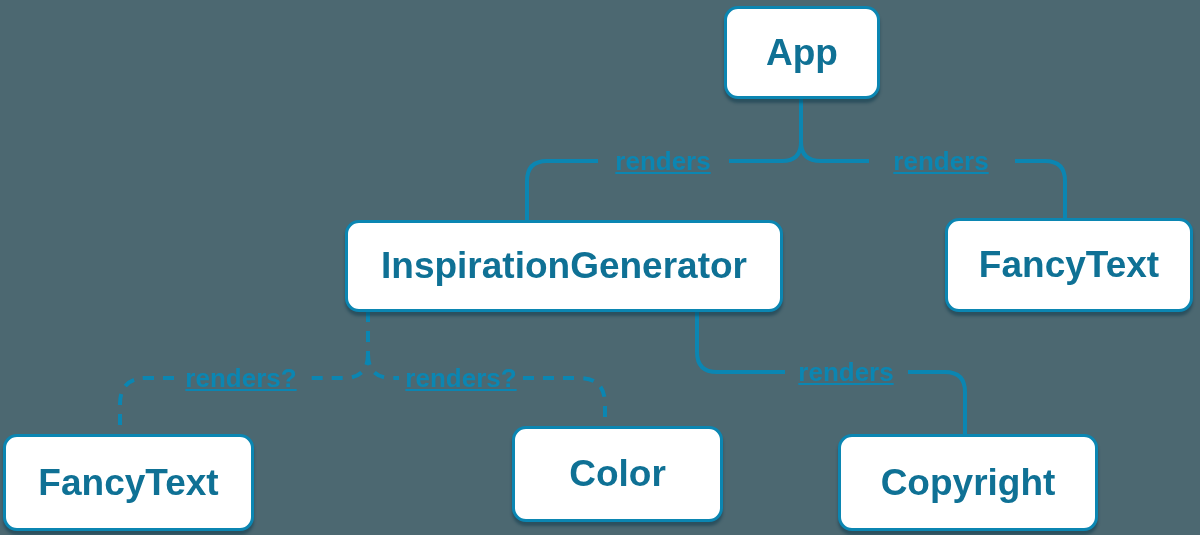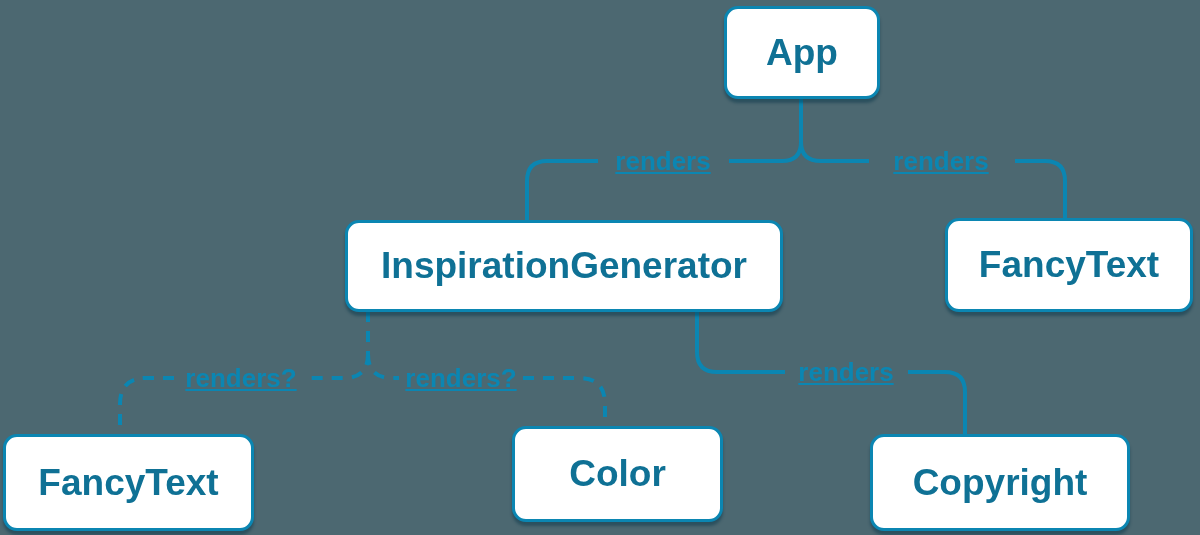--- a/index.html
+++ b/index.html
@@ -32,21 +32,21 @@
     font-size:26px;font-weight:600;
     white-space:nowrap;
     line-height:1;
     text-decoration:underline;
   }
   #node-app{left:724px;top:6px;width:156px;height:93px;}
   #node-inspiration{left:320px;top:220px;width:438px;height:92px;margin-left:25px;}
   #node-fancytext-top{left:945px;top:218px;width:248px;height:94px;}
   #node-fancytext-bottom{left:3px;top:434px;width:251px;height:97px;}
   #node-color{left:512px;top:426px;width:211px;height:96px;}
-  #node-copyright{left:838px;top:434px;width:260px;height:97px;margin-left:32px;}
+  #node-copyright{left:838px;top:434px;width:260px;height:97px;}
   #label-app-ig{left:663px;top:161px;}
   #label-app-ft{left:941px;top:161px;}
   #label-ig-cr{left:846px;top:372px;}
   #label-ig-ftb{left:241px;top:378px;}
   #label-ig-color{left:461px;top:378px;}
 </style>
 </head>
 <body>
 
 <div id="canvas">

